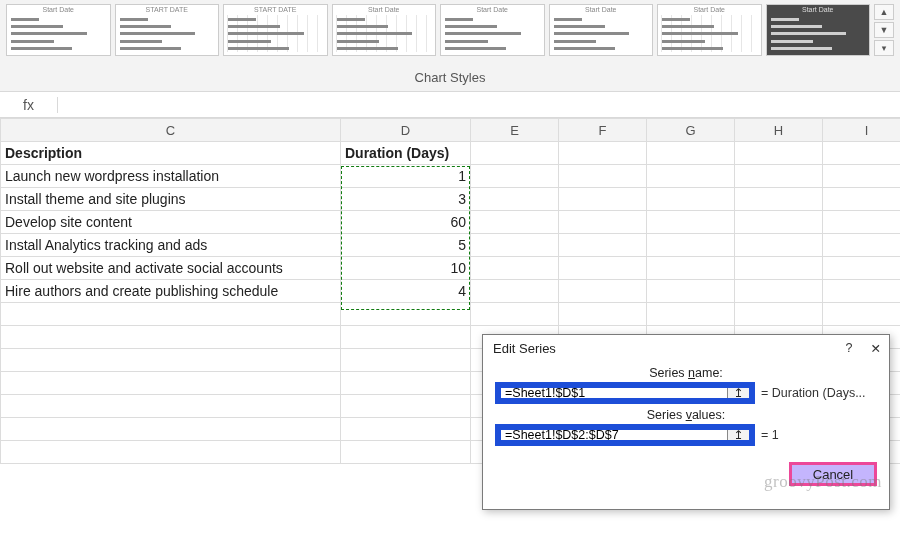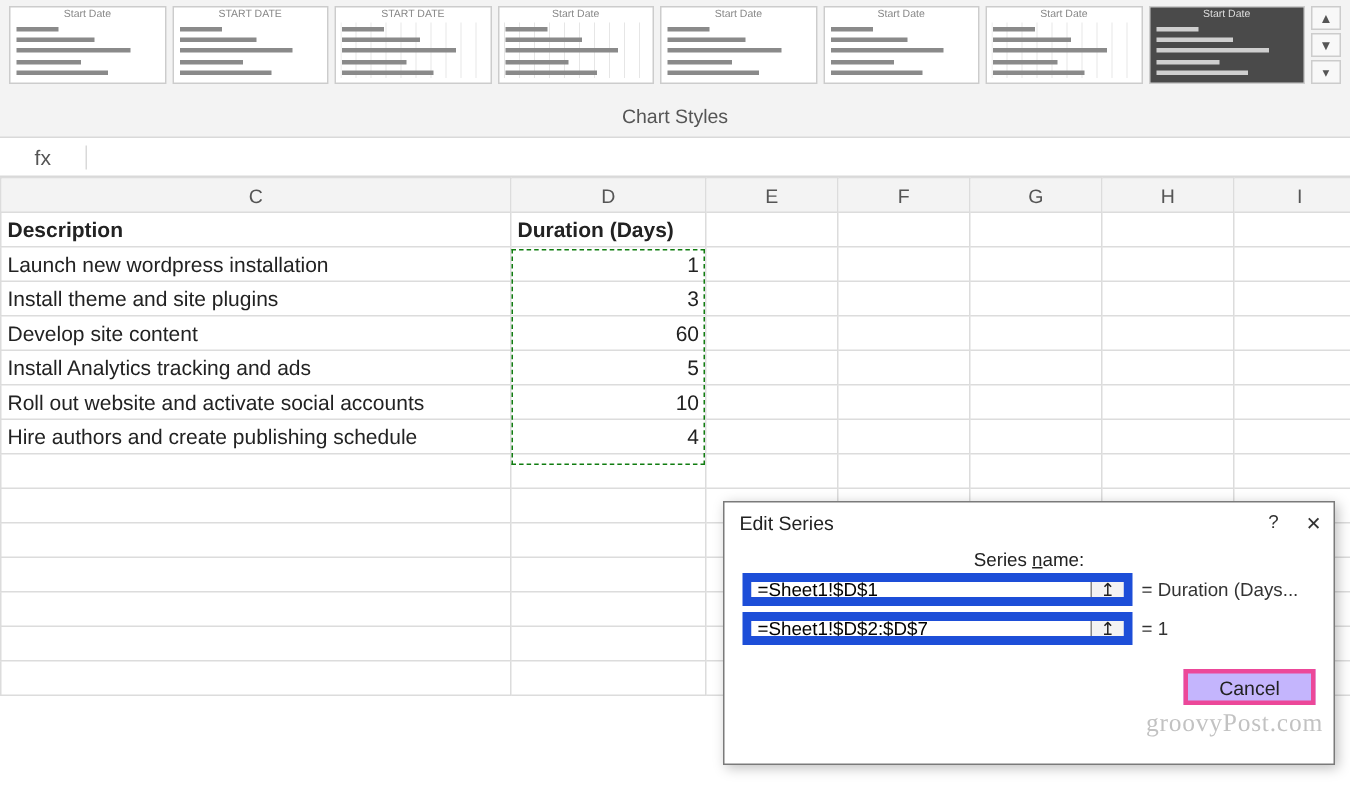--- a/index.html
+++ b/index.html
@@ -420,20 +420,21 @@
   </div>
   <div class="dlg-body">
     <div class="fld-label">Series <u>n</u>ame:</div>
     <div class="fld-row">
       <div class="ref-input">
         <input value="=Sheet1!$D$1" style="">
         <div class="ref-btn">↥</div>
       </div>
       <span class="eq">= Duration (Days...</span>
     </div>
+    <div class="fld-label">Series <u>v</u>alues:</div>
     <div class="fld-row">
       <div class="ref-input">
         <input value="=Sheet1!$D$2:$D$7" style="">
         <div class="ref-btn">↥</div>
       </div>
       <span class="eq">= 1</span>
     </div>
   </div>
   <div class="dlg-buttons">
     <div class="btn">Cancel</div>

